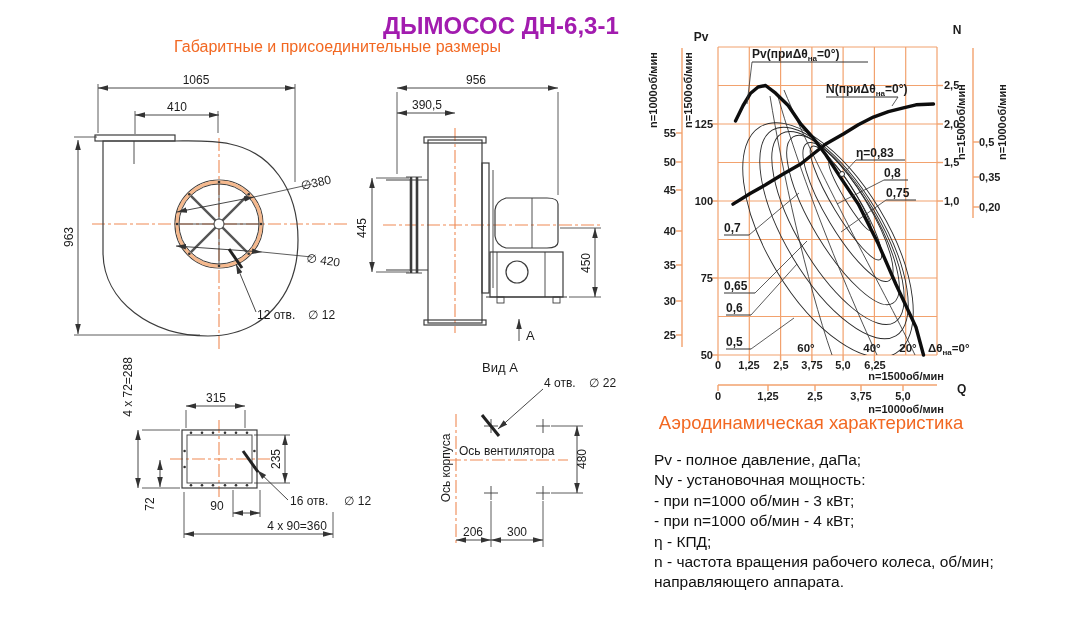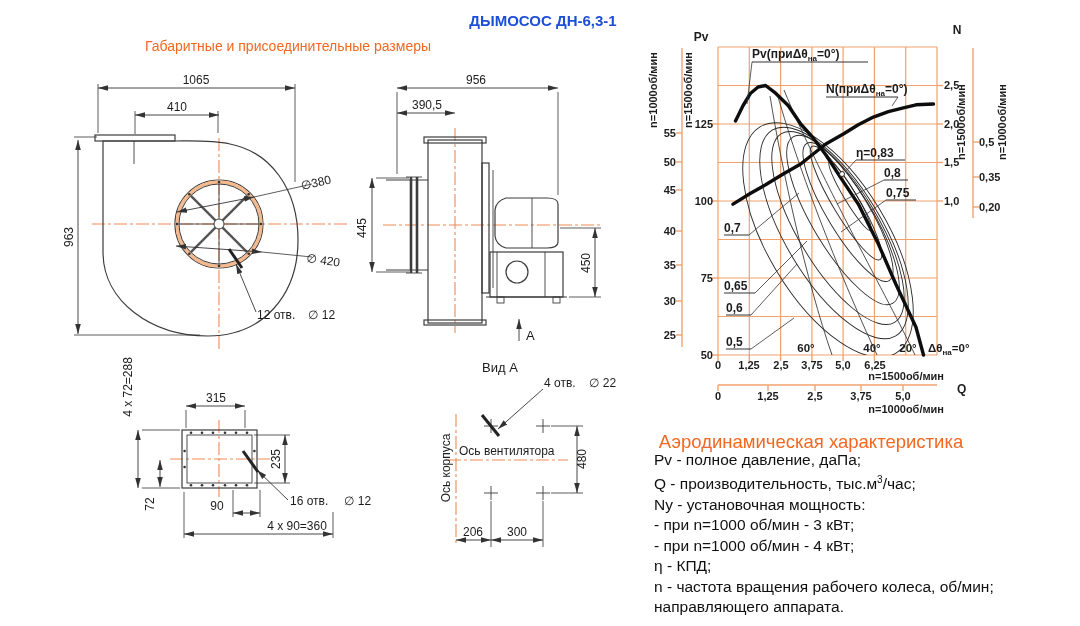--- a/index.html
+++ b/index.html
@@ -17,22 +17,22 @@
   .grid{stroke:#f2a26e;stroke-width:1.2;fill:none;}
   .gridt{stroke:#f2a26e;stroke-width:1.4;fill:none;}
   .dt{font-size:12px;}
   .tick{font-size:11px;font-weight:700;}
   .axt{font-size:11px;font-weight:700;}
   .cb{font-size:12px;font-weight:700;}
   .cb2{font-size:11.5px;font-weight:700;}
   .crv{stroke:#0d0d0d;stroke-width:3.4;fill:none;stroke-linecap:round;stroke-linejoin:round;}
   .cont{stroke:#2a2a2a;stroke-width:.9;fill:none;}
   .ul{stroke:#333;stroke-width:1;}
-  .ttl{position:absolute;font-weight:700;font-size:15px;text-align:center;color:#1d4ed8;}
-  .ottl{position:absolute;font-size:14px;color:#f26822;}
+  .ttl{position:absolute;font-weight:700;font-size:24px;color:#a21caf;}
+  .ottl{position:absolute;font-size:16px;text-align:center;color:#f26822;}
   .cttl{position:absolute;width:322px;left:650px;text-align:center;color:#f26822;
         font-size:18.5px;line-height:20px;}
   #legend{position:absolute;left:654px;top:450px;width:424px;font-size:15.5px;
           line-height:20.4px;color:#101010;}
   #legend sup,#legend sub{font-size:10px;}
 </style>
 </head>
 <body>
 
 <div id="page">
@@ -370,27 +370,26 @@
     <text class="cb" x="726" y="346">0,5</text>
     <line class="ul" x1="726" y1="349" x2="751" y2="349"></line>
         <line class="ext" x1="751" y1="349" x2="794" y2="318"></line>
     <text class="cb2" x="806" y="352" text-anchor="middle">60°</text>
     <text class="cb2" x="872" y="352" text-anchor="middle">40°</text>
     <text class="cb2" x="908" y="352" text-anchor="middle">20°</text>
     <text class="cb2" x="928" y="352"><tspan>Δθ</tspan><tspan style="font-size:8px" dy="3">на</tspan><tspan dy="-3">=0°</tspan></text>
   </g>
 </svg>
 
-<div class="cttl" style="top:413px;margin-top:19px;">
+<div class="cttl" style="top:413px;">
   <div>Аэродинамическая характеристика</div>
 </div>
 
 <div id="legend">
   <div>Pv - полное давление, даПа;</div>
-  <div><span>Q - производительность, тыс.м</span><sup>3</sup><span>/час;</span></div>
   <div>Ny - установочная мощность:</div>
   <div>- при n=1000 об/мин - 3 кВт;</div>
   <div>- при n=1000 об/мин - 4 кВт;</div>
   <div>η - КПД;</div>
   <div>n - частота вращения рабочего колеса, об/мин;</div>
   <div>направляющего аппарата.</div>
 </div>
 
 </div>
 

